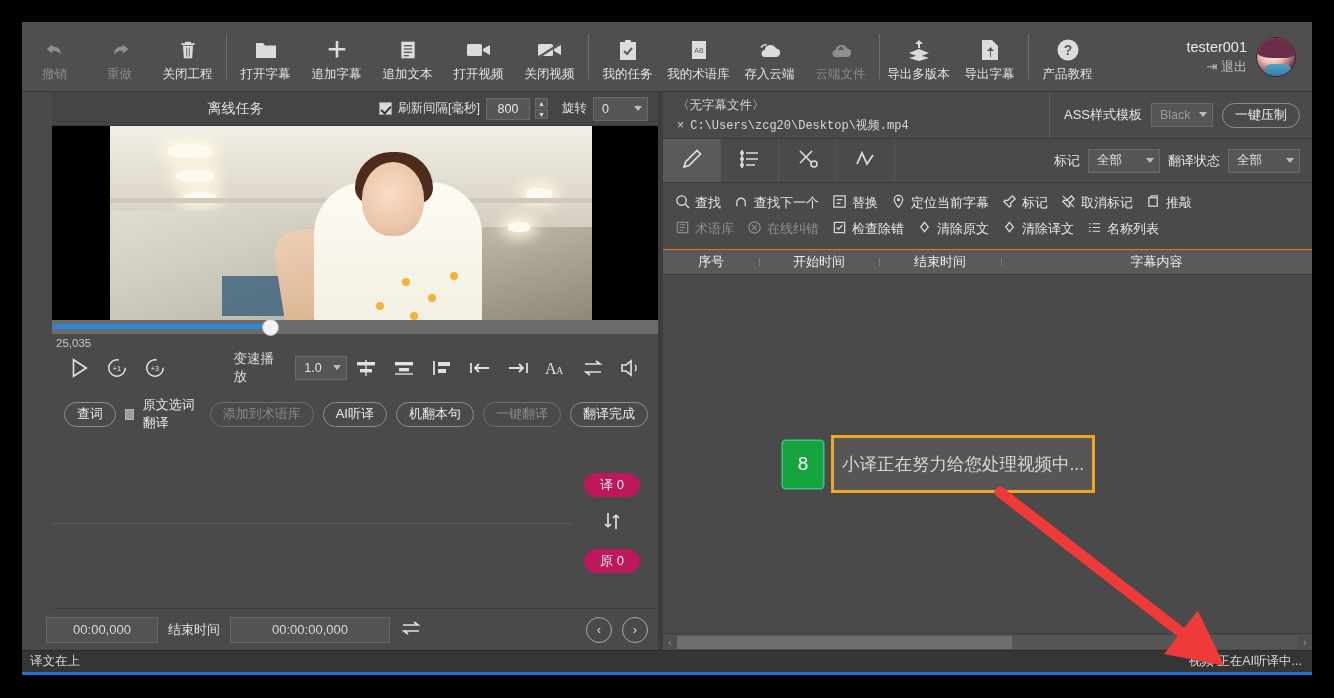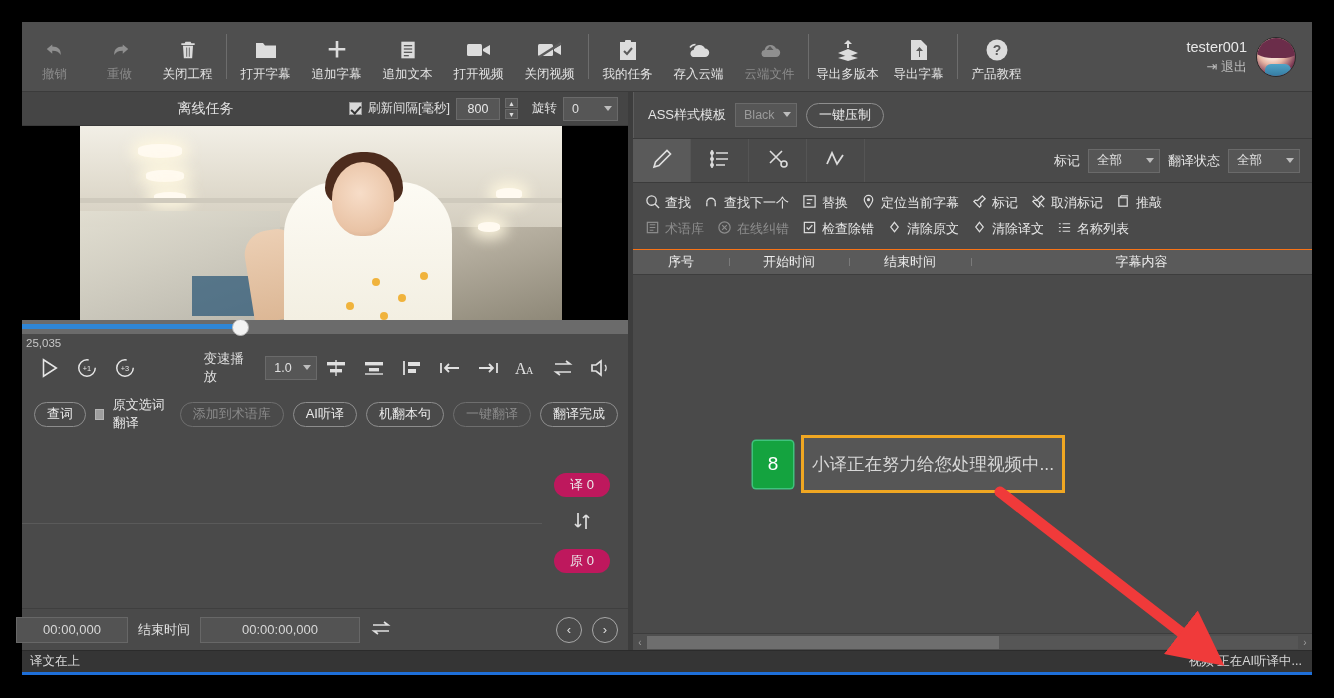--- a/index.html
+++ b/index.html
@@ -50,21 +50,21 @@
   .avatar::before {
     content: ""; position: absolute; left: -4px; top: -6px; width: 48px; height: 26px;
     background: #6b2d4a; border-radius: 50% 50% 40% 40%;
   }
   .avatar::after {
     content: ""; position: absolute; left: 8px; top: 26px; width: 26px; height: 16px;
     background: linear-gradient(#4fa3c7, #2d6f96); border-radius: 6px 6px 0 0;
   }
 
   
-  .body { flex: 1; display: flex; min-height: 0; }
+  .body { flex: 1; display: flex; min-height: 0; margin-left: 30px; }
   .leftpane { width: 606px; background: #4a4a4a; display: flex; flex-direction: column; min-height: 0; }
   .vsplit { width: 5px; background: #3d3d3d; cursor: col-resize; }
   .rightpane { flex: 1; background: #4a4a4a; display: flex; flex-direction: column; min-height: 0; }
 
   
   .lheader {
     height: 34px; background: #454545; display: flex; align-items: center;
     color: #e0e0e0; font-size: 14px; border-bottom: 1px solid #3a3a3a;
   }
   .lheader .title { flex: 1; text-align: center; padding-left: 40px; }
@@ -355,20 +355,29 @@
 
     <div class="tb-item wide">
       <span class="ic">
         <svg width="18" height="22" viewBox="0 0 18 22">
             <rect x="1" y="3" width="16" height="18" fill="#dcdcdc"></rect>
             <rect x="6" y="1" width="6" height="4" rx="1" fill="#dcdcdc"></rect>
             <path stroke="#5a5a5a" stroke-width="2" fill="none" d="M5 12l3 3 5-6"></path>
           </svg>
       </span>
       <span>我的任务</span>
+    </div>
+    <div class="tb-item wide">
+      <span class="ic">
+        <svg width="18" height="22" viewBox="0 0 18 22">
+            <rect x="2" y="2" width="14" height="18" fill="#dcdcdc"></rect>
+            <text x="9" y="14" font-size="7" text-anchor="middle" fill="#5a5a5a" font-family="Liberation Sans">AB</text>
+          </svg>
+      </span>
+      <span>我的术语库</span>
     </div>
     <div class="tb-item wide">
       <span class="ic">
         <svg width="26" height="20" viewBox="0 0 26 20">
             <path fill="#dcdcdc" d="M7 17h12a4.2 4.2 0 000-8.4 6 6 0 00-11.4 1.4A3.6 3.6 0 007 17z"></path>
             <path stroke="#dcdcdc" stroke-width="1.6" fill="none" d="M4 7.5c1.5-2 3.5-3 5.5-3"></path>
           </svg>
       </span>
       <span>存入云端</span>
     </div>
@@ -604,20 +613,27 @@
         <span class="circbtn">‹</span>
         <span class="circbtn">›</span>
       </div>
     </div>
 
     <div class="vsplit"></div>
 
     <div class="rightpane">
 
       <div class="rhead">
+        <div class="rfile">
+          <div class="nosub">〈无字幕文件〉</div>
+          <div class="path">
+            <span class="xmark">×</span>
+            <span>C:\Users\zcg20\Desktop\视频.mp4</span>
+          </div>
+        </div>
         <div class="rass">
           <span>ASS样式模板</span>
           <span class="selbox dim" style="width:62px">
             <span>Black</span>
             <span class="caret"></span>
           </span>
           <span class="pill">一键压制</span>
         </div>
       </div>
 

